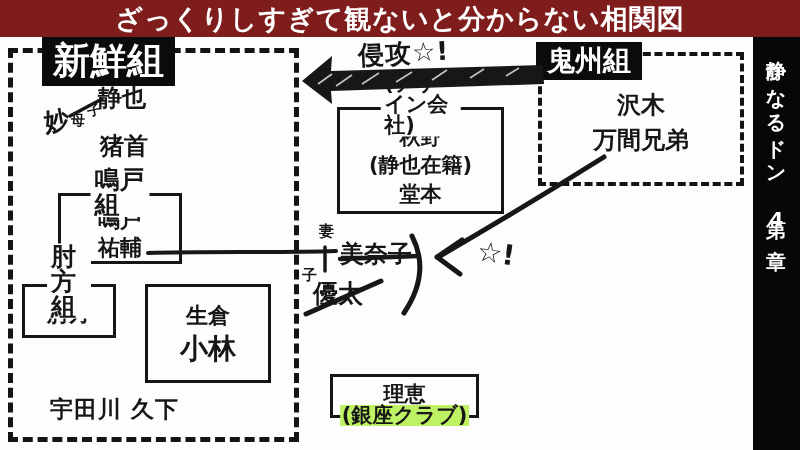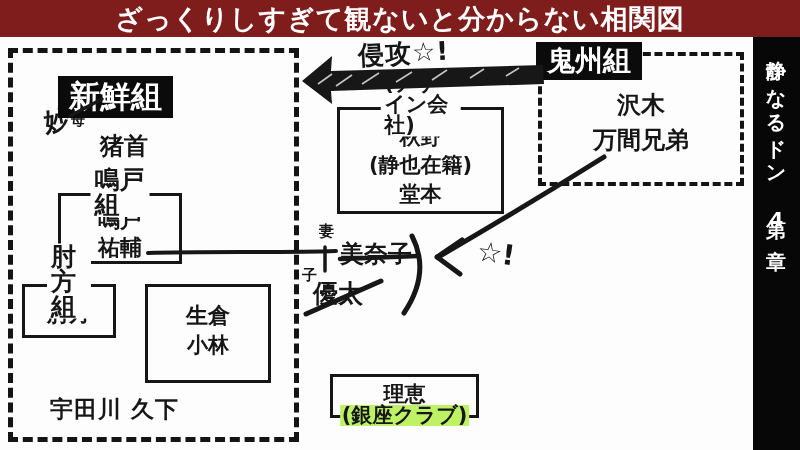--- a/index.html
+++ b/index.html
@@ -49,42 +49,42 @@
 
 <div class="titlebar">
   <span>ざっくりしすぎて観ないと分からない相関図</span>
 </div>
 
 <div class="sidebar">
   <span class="vtext">静かなるドン 第4章</span>
 </div>
 
 <div class="dashed-box" style="left:8px; top:48px; width:291px; height:394px;"></div>
-<div class="grp-header" style="left:58px; top:37px; font-size:31px;margin-top:39px;">新鮮組</div>
+<div class="grp-header" style="left:42px; top:37px; font-size:37px;">新鮮組</div>
 
 <div class="abs name" style="left:98px; top:86px; font-size:24px;">静也</div>
 <div class="abs name" style="left:44px; top:108px; font-size:25px; transform:rotate(-10deg);">妙</div>
 <div class="abs small-label" style="left:71px; top:113px; font-size:14px;">母</div>
 <div class="abs small-label" style="left:87px; top:103px; font-size:14px; transform:rotate(-12deg);">子</div>
 <div class="abs name" style="left:100px; top:134px; font-size:24px;">猪首</div>
 
 <div class="sub-box" style="left:58px; top:193px; width:124px; height:71px;">
   <span class="box-title" style="font-size:25px;">鳴戸組</span>
   <div class="center-line" style="top:13px; font-size:22px;">鳴戸</div>
   <div class="center-line" style="top:41px; font-size:22px;">祐輔</div>
 </div>
 
 <div class="sub-box" style="left:22px; top:284px; width:94px; height:54px;">
   <span class="box-title" style="font-size:25px;">肘方組</span>
   <div class="center-line" style="top:16px; font-size:22px;">肘方</div>
 </div>
 
 <div class="sub-box" style="left:145px; top:284px; width:126px; height:99px;">
   <div class="center-line" style="top:18px; font-size:22px;">生倉</div>
-  <div class="center-line" style="top:48px; font-size:21px;">小林</div>
+  <div class="center-line" style="top:48px; font-size:28px;">小林</div>
 </div>
 
 <div class="abs name" style="left:50px; top:398px; font-size:23px; letter-spacing:1px;">宇田川 久下</div>
 
 <div class="abs name" style="left:358px; top:40px; font-size:26px; transform:rotate(-3deg); letter-spacing:1px;">侵攻☆!</div>
 
 <div class="sub-box" style="left:337px; top:107px; width:167px; height:107px;">
   <span class="box-title" style="font-size:21px;">(デザイン会社)</span>
   <div class="center-line" style="top:17px; font-size:21px;">秋野</div>
   <div class="center-line" style="top:45px; font-size:21px;">(静也在籍)</div>

